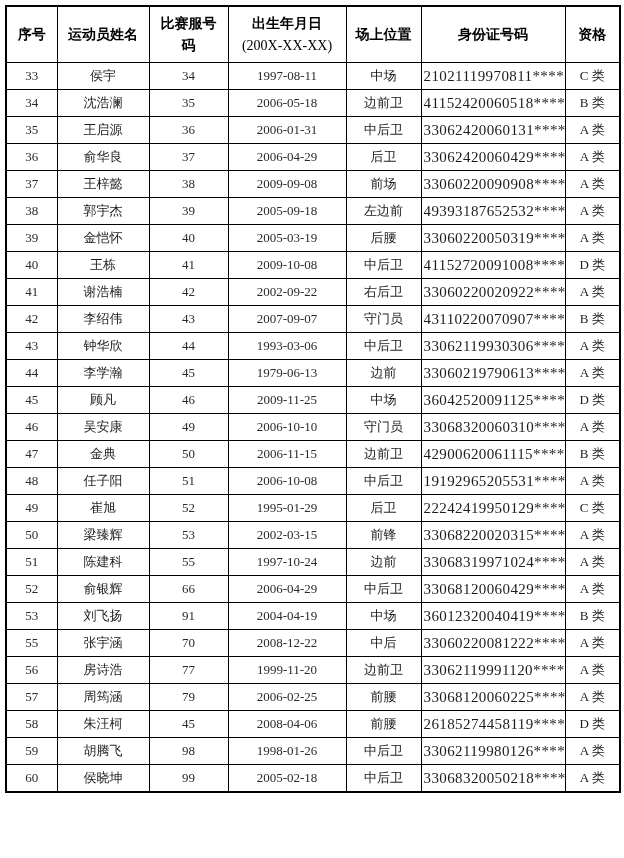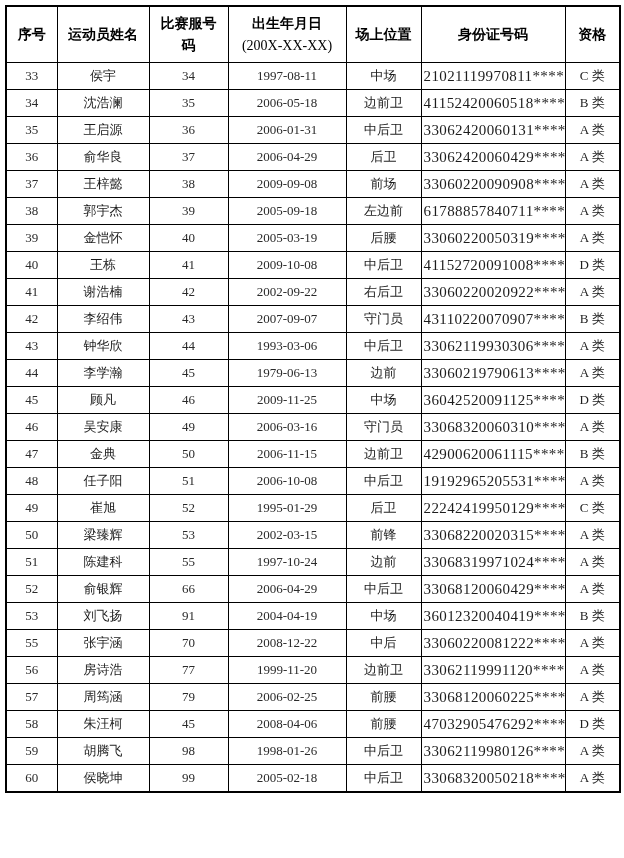--- a/index.html
+++ b/index.html
@@ -149,21 +149,21 @@
           <td class="cell-position">前场</td>
           <td class="cell-id">33060220090908****</td>
           <td class="cell-grade">A 类</td>
         </tr>
         <tr>
           <td class="cell-index">38</td>
           <td class="cell-name">郭宇杰</td>
           <td class="cell-jersey">39</td>
           <td class="cell-birth">2005-09-18</td>
           <td class="cell-position">左边前</td>
-          <td class="cell-id">61788857840711****</td>
+          <td class="cell-id">49393187652532****</td>
           <td class="cell-grade">A 类</td>
         </tr>
         <tr>
           <td class="cell-index">39</td>
           <td class="cell-name">金恺怀</td>
           <td class="cell-jersey">40</td>
           <td class="cell-birth">2005-03-19</td>
           <td class="cell-position">后腰</td>
           <td class="cell-id">33060220050319****</td>
           <td class="cell-grade">A 类</td>
@@ -219,21 +219,21 @@
           <td class="cell-jersey">46</td>
           <td class="cell-birth">2009-11-25</td>
           <td class="cell-position">中场</td>
           <td class="cell-id">36042520091125****</td>
           <td class="cell-grade">D 类</td>
         </tr>
         <tr>
           <td class="cell-index">46</td>
           <td class="cell-name">吴安康</td>
           <td class="cell-jersey">49</td>
-          <td class="cell-birth">2006-03-16</td>
+          <td class="cell-birth">2006-10-10</td>
           <td class="cell-position">守门员</td>
           <td class="cell-id">33068320060310****</td>
           <td class="cell-grade">A 类</td>
         </tr>
         <tr>
           <td class="cell-index">47</td>
           <td class="cell-name">金典</td>
           <td class="cell-jersey">50</td>
           <td class="cell-birth">2006-11-15</td>
           <td class="cell-position">边前卫</td>
@@ -320,21 +320,21 @@
           <td class="cell-position">前腰</td>
           <td class="cell-id">33068120060225****</td>
           <td class="cell-grade">A 类</td>
         </tr>
         <tr>
           <td class="cell-index">58</td>
           <td class="cell-name">朱汪柯</td>
           <td class="cell-jersey">45</td>
           <td class="cell-birth">2008-04-06</td>
           <td class="cell-position">前腰</td>
-          <td class="cell-id">47032905476292****</td>
+          <td class="cell-id">26185274458119****</td>
           <td class="cell-grade">D 类</td>
         </tr>
         <tr>
           <td class="cell-index">59</td>
           <td class="cell-name">胡腾飞</td>
           <td class="cell-jersey">98</td>
           <td class="cell-birth">1998-01-26</td>
           <td class="cell-position">中后卫</td>
           <td class="cell-id">33062119980126****</td>
           <td class="cell-grade">A 类</td>

